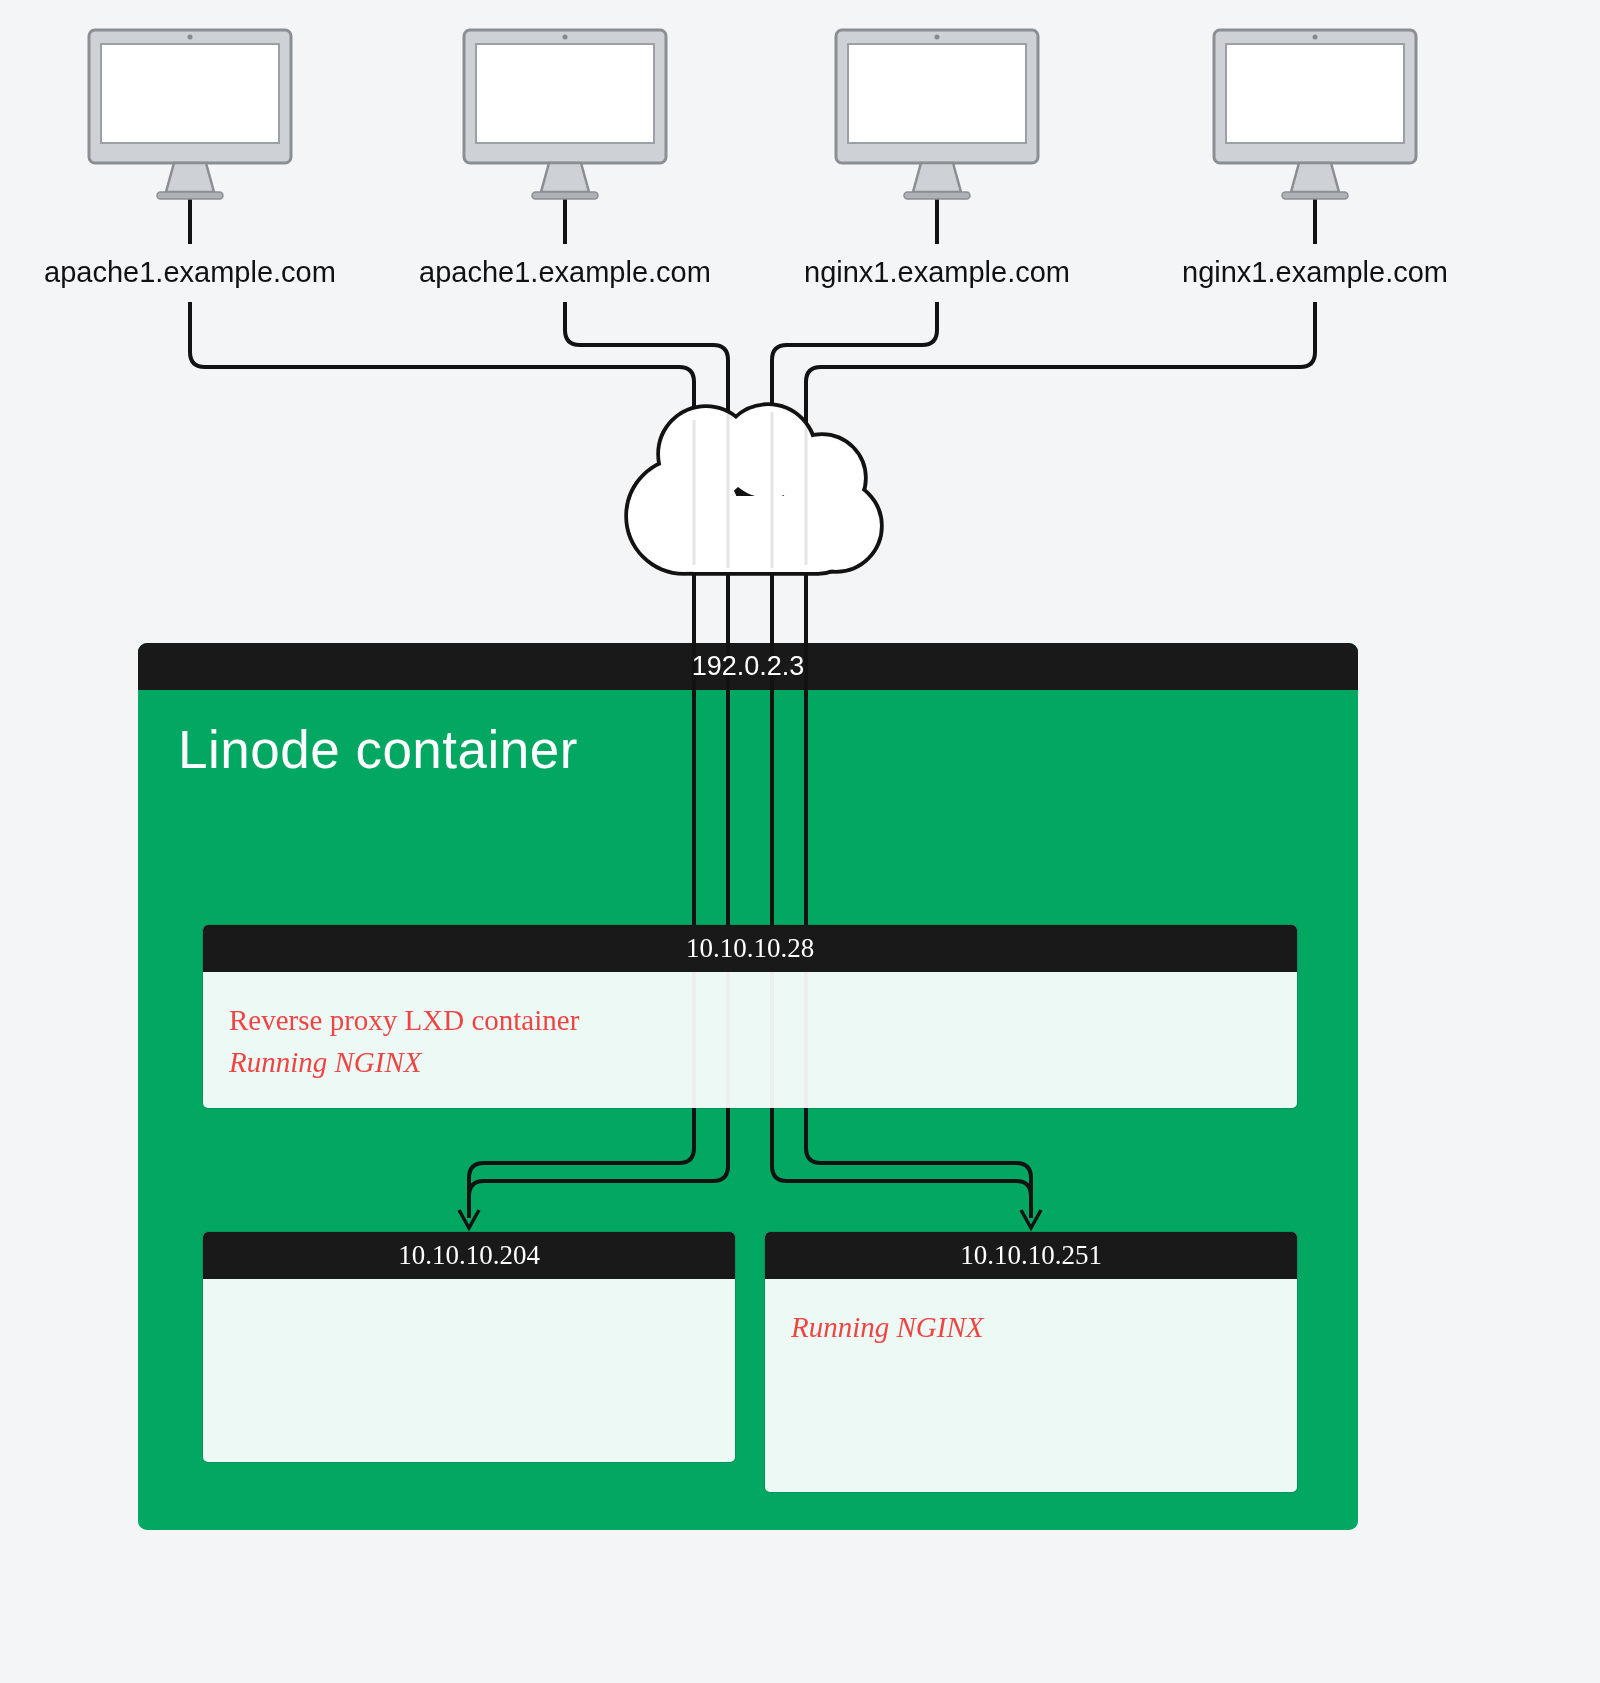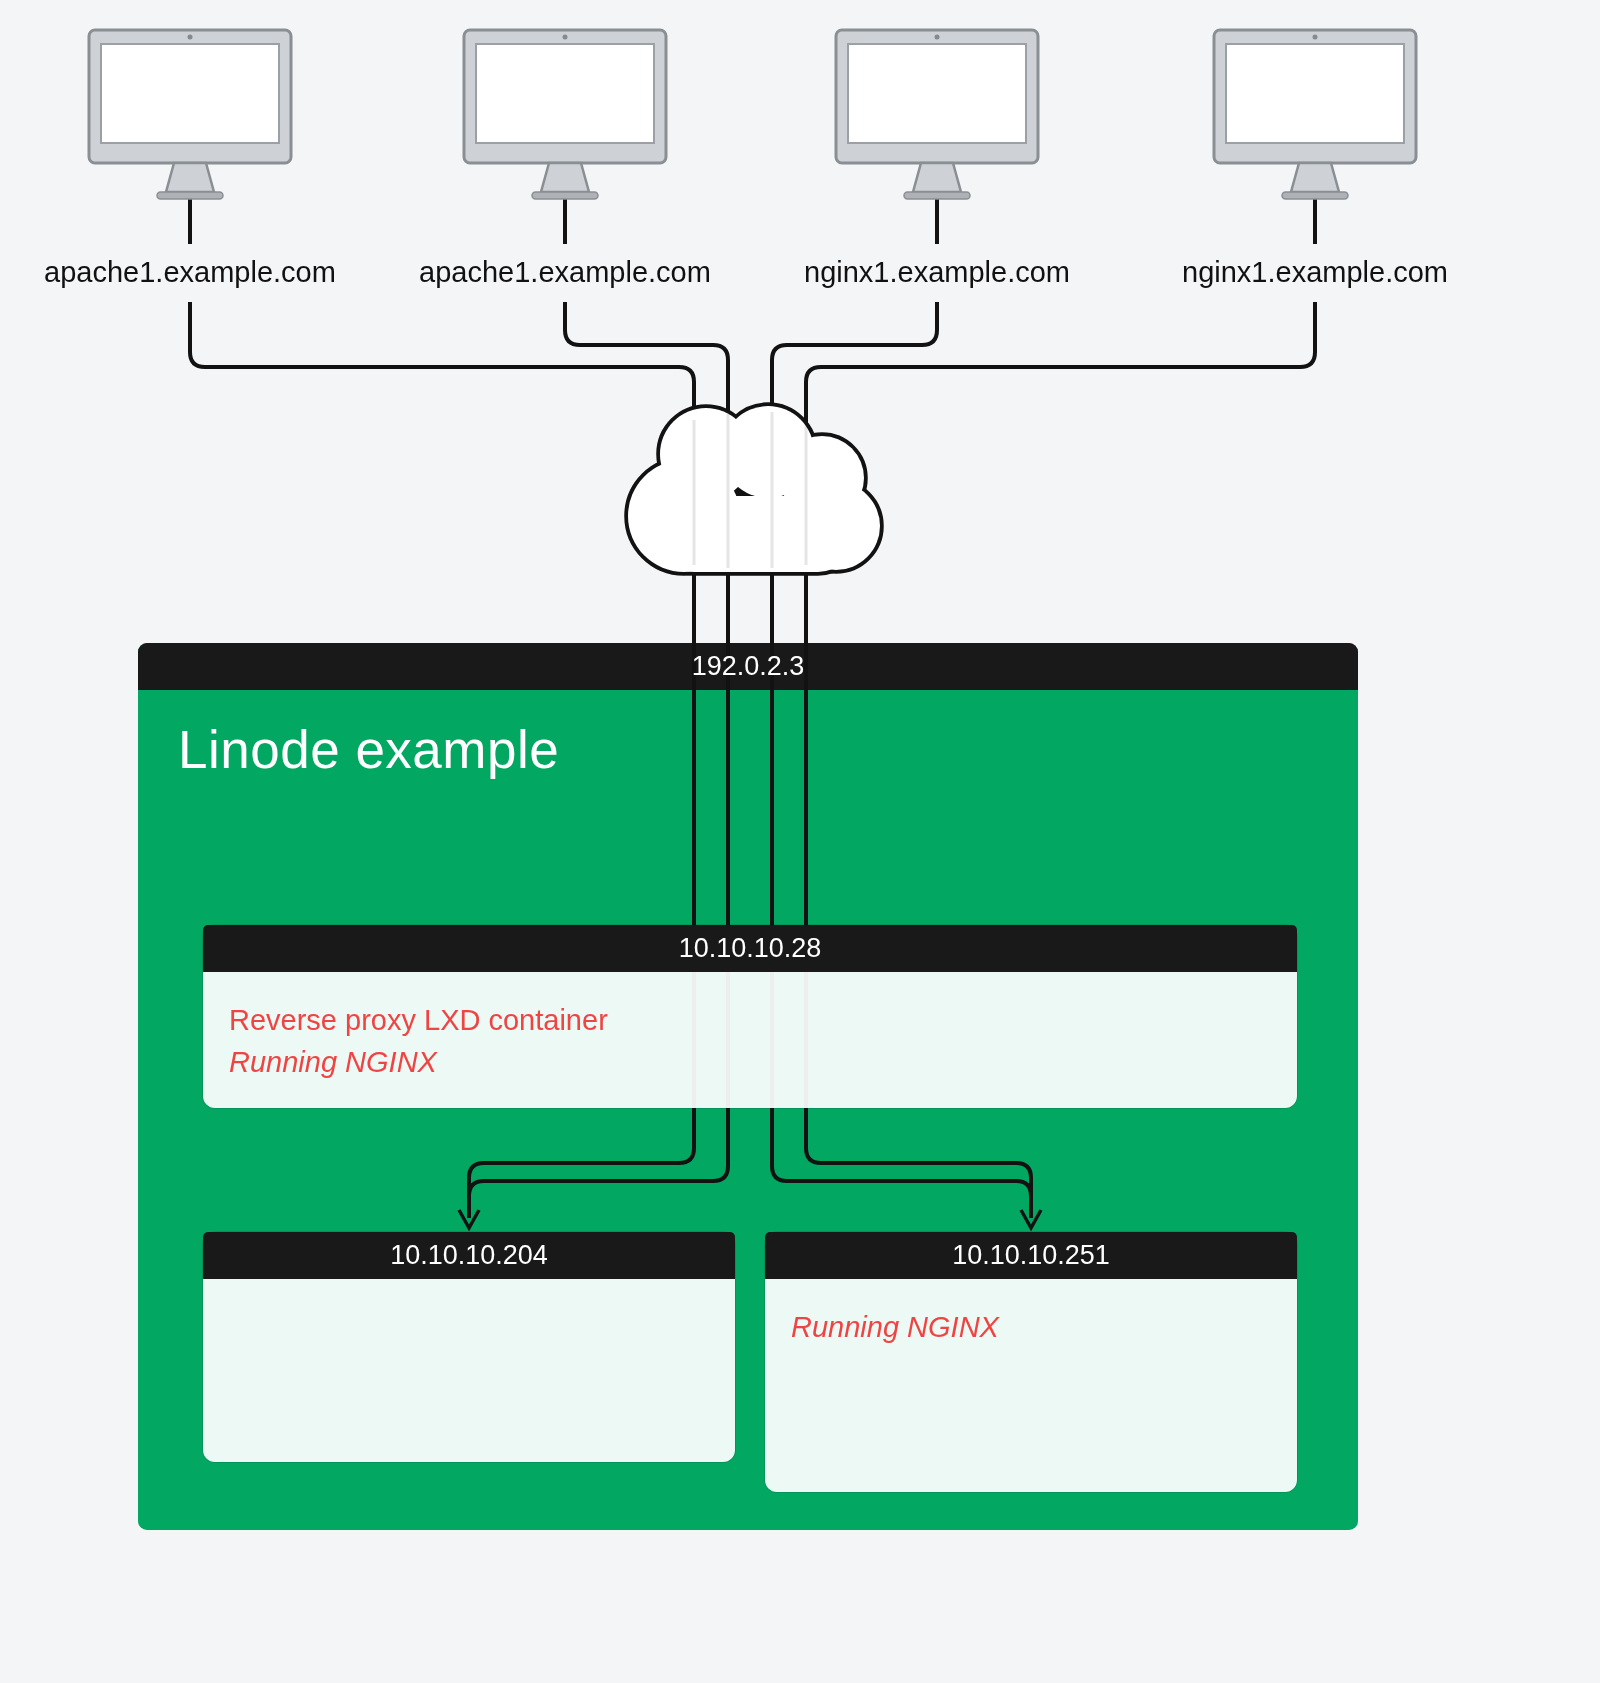--- a/index.html
+++ b/index.html
@@ -31,22 +31,23 @@
     text-align:center; color:#fff; font-size:27px;
   }
   .green-title {
     position:relative; z-index:3; margin:76px 0 0 40px;
     color:#fff; font-size:53px; font-weight:400; letter-spacing:0.5px;
   }
 
   
   .node-box {
     position:absolute; z-index:3; box-sizing:border-box;
-    background:rgba(255,255,255,0.93); border-radius:12px;
+    background:rgba(255,255,255,0.93); border-radius:5px;
     box-shadow:0 0 0 1px rgba(0,0,0,0.10);
+    font-family:Liberation Serif, serif;
   }
   .node-header {
     height:47px; background:var(--header-bar,#191919);
     border-radius:5px 5px 0 0;
     display:flex; align-items:center; justify-content:center;
     color:#fff; font-size:27px;
   }
   .node-body {
     padding:27px 32px 0 26px; font-size:29px; line-height:42px; color:#ef4444;
   }
@@ -62,21 +63,21 @@
 <div class="stage">
 
   <div class="client-label" style="left:-10px">apache1.example.com</div>
   <div class="client-label" style="left:365px">apache1.example.com</div>
   <div class="client-label" style="left:737px">nginx1.example.com</div>
   <div class="client-label" style="left:1115px">nginx1.example.com</div>
 
   <div class="green-box">
     <div class="green-header"></div>
     <div class="green-header-ip">192.0.2.3</div>
-    <div class="green-title">Linode example</div>
+    <div class="green-title">Linode container</div>
   </div>
 
   <svg class="overlay-svg" width="1600" height="1683" viewBox="0 0 1600 1683">
 
     <g stroke="#121212" stroke-width="4" fill="none">
       <path d="M190 199 V244 M190 302 V352 Q190 367 205 367 H679 Q694 367 694 382 V1148 Q694 1163 679 1163 H484 Q469 1163 469 1178 V1218"></path>
       <path d="M565 199 V244 M565 302 V330 Q565 345 580 345 H713 Q728 345 728 360 V1166 Q728 1181 713 1181 H484 Q469 1181 469 1196 V1218"></path>
       <path d="M937 199 V244 M937 302 V330 Q937 345 922 345 H787 Q772 345 772 360 V1166 Q772 1181 787 1181 H1016 Q1031 1181 1031 1196 V1218"></path>
       <path d="M1315 199 V244 M1315 302 V352 Q1315 367 1300 367 H821 Q806 367 806 382 V1148 Q806 1163 821 1163 H1016 Q1031 1163 1031 1178 V1218"></path>
     </g>

